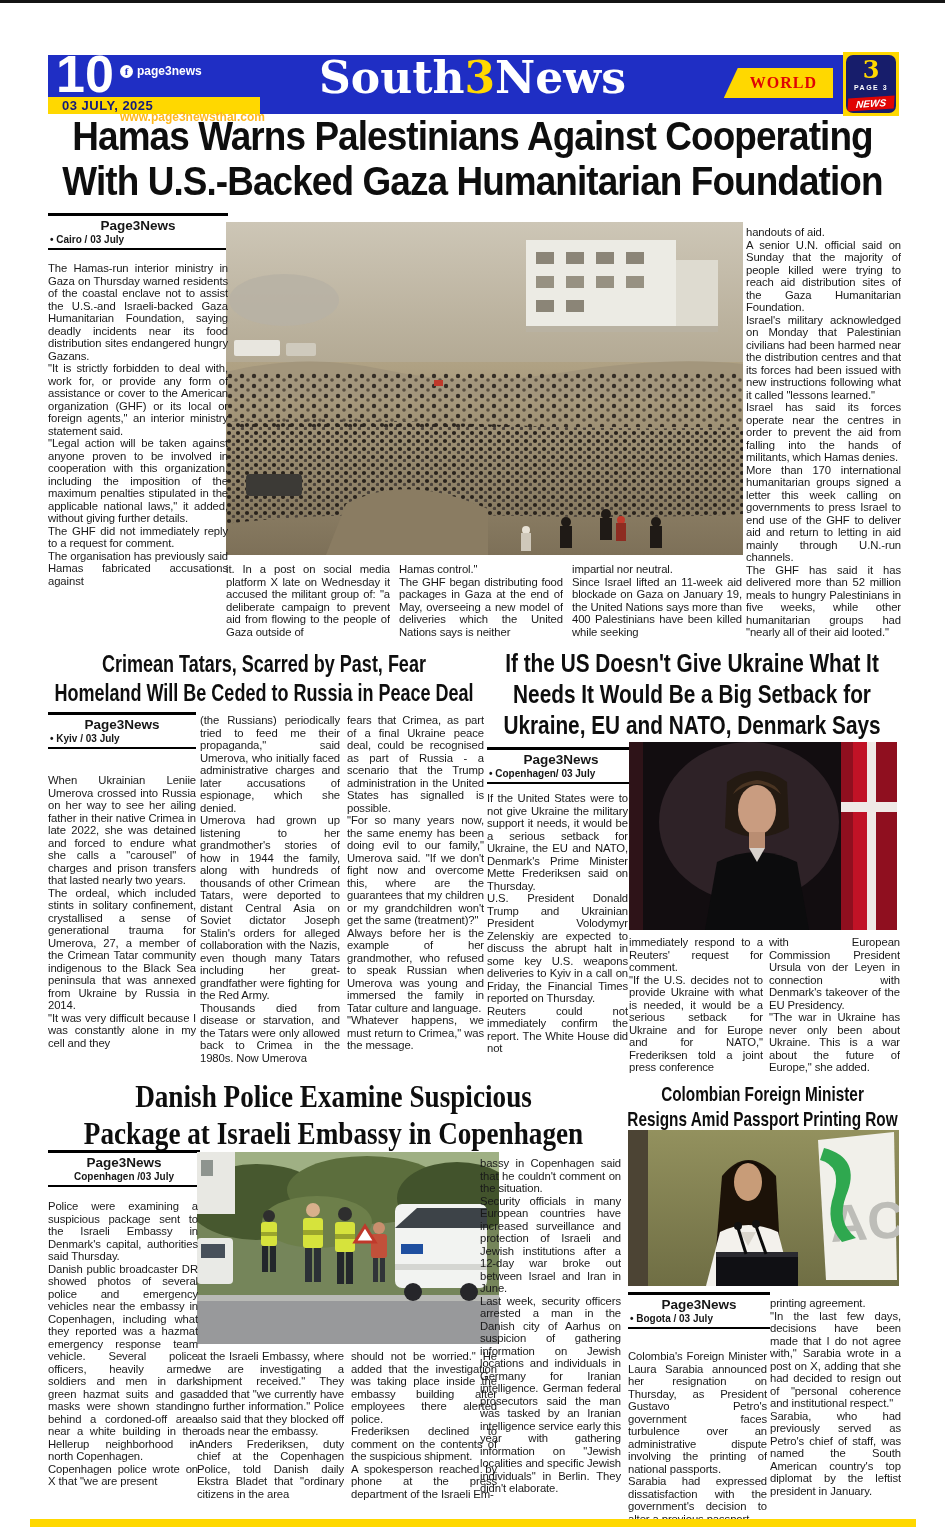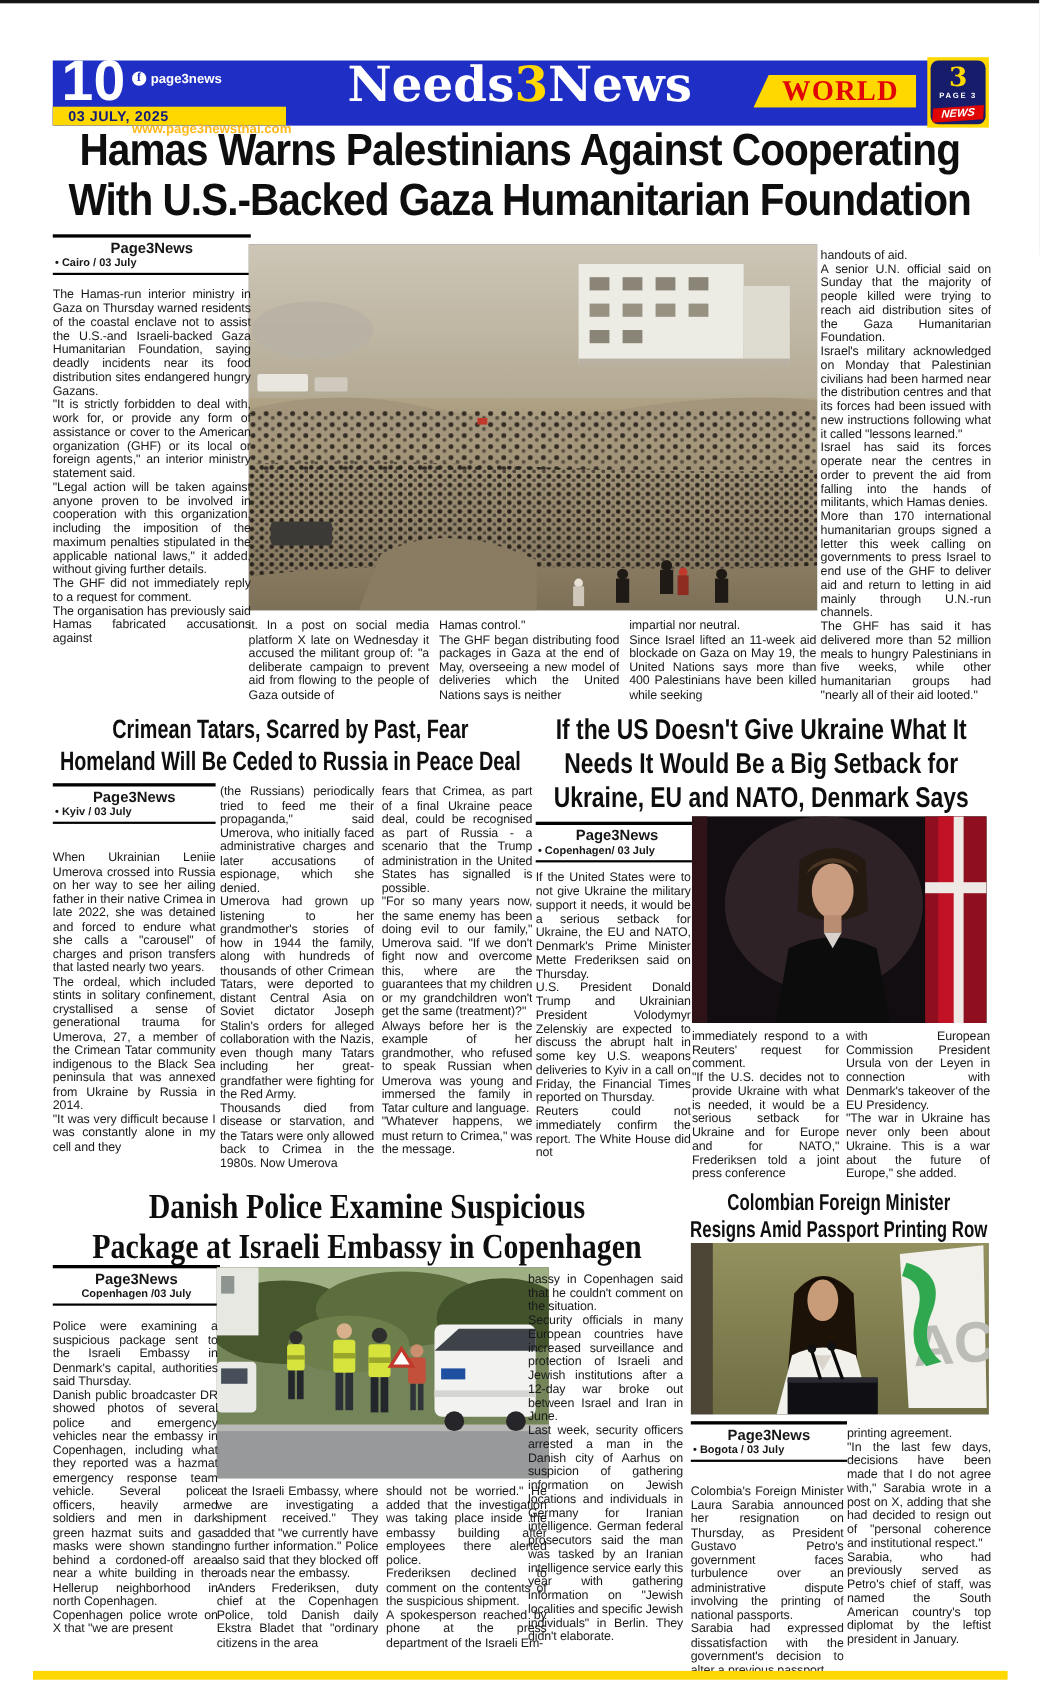--- a/index.html
+++ b/index.html
@@ -20,21 +20,21 @@
   #hdr-fb-row{position:absolute;left:72px;top:9px;display:flex;align-items:center;gap:4px;}
   #fb-icon{width:13px;height:13px;border-radius:50%;background:#fff;color:#1f2ec4;
            font-family:"Liberation Serif",serif;font-weight:bold;font-size:11px;line-height:13px;text-align:center;}
   #hdr-handle{color:#fff;font-weight:bold;font-size:12px;}
   #hdr-url{position:absolute;left:72px;top:25px;color:#ffb81c;font-weight:bold;font-size:12px;margin-top:30px;}
   #masthead{position:absolute;left:50%;top:0px;transform:translateX(-50%);
             font-family:"DejaVu Serif",serif;font-weight:bold;font-size:44px;line-height:46px;color:#fff;white-space:nowrap;}
   #masthead .y3{color:#ffd800;}
   #world-chip{position:absolute;right:64px;top:13px;height:30px;background:#ffd800;
               clip-path:polygon(14px 0,100% 0,100% 100%,0 100%);
-              color:#e00404;font-family:"Liberation Serif",serif;font-weight:bold;font-size:26px;line-height:30px;
+              color:#e00404;font-family:"Liberation Serif",serif;font-weight:bold;font-size:16px;line-height:30px;
               padding:0 16px 0 26px;letter-spacing:1px;}
   #p3-logo{position:absolute;right:-2px;top:-3px;width:56px;height:64px;background:#ffd800;padding:3px;box-sizing:border-box;}
   #p3-logo-in{position:relative;width:100%;height:100%;background:#171d6b;border-radius:7px;text-align:center;overflow:hidden;}
   #p3-logo-3{font-family:"DejaVu Serif",serif;font-weight:bold;font-size:24px;line-height:26px;color:#ffd800;margin-top:2px;}
   #p3-logo-page{color:#fff;font-size:7px;font-weight:bold;letter-spacing:1.5px;line-height:9px;}
   #p3-logo-news{position:absolute;left:2px;right:2px;bottom:3px;background:#e00404;color:#fff;
                 font-style:italic;font-weight:bold;font-size:10px;line-height:13px;transform:skewX(-8deg) rotate(-4deg);}
 
   
   .hl{white-space:pre-line;text-align:center;font-weight:bold;color:#0e0e0e;}
@@ -92,21 +92,21 @@
 
   <div class="abs" id="header">
     <div id="hdr-band2"></div>
     <div id="hdr-date">03 JULY, 2025</div>
     <div id="hdr-num">10</div>
     <div id="hdr-fb-row">
       <div id="fb-icon">f</div>
       <span id="hdr-handle">page3news</span>
     </div>
     <div id="hdr-url">www.page3newsthai.com</div>
-    <div id="masthead"><span>Needs</span><span class="y3">3</span><span>News</span></div>
+    <div id="masthead"><span>South</span><span class="y3">3</span><span>News</span></div>
     <div id="world-chip">WORLD</div>
     <div id="p3-logo">
       <div id="p3-logo-in">
         <div id="p3-logo-3">3</div>
         <div id="p3-logo-page">PAGE 3</div>
         <div id="p3-logo-news">NEWS</div>
       </div>
     </div>
   </div>
 
@@ -181,21 +181,21 @@
 
   <div class="abs body" id="ha-c1">The Hamas-run interior ministry in Gaza on Thursday warned residents of the coastal enclave not to assist the U.S.-and Israeli-backed Gaza Humanitarian Foundation, saying deadly incidents near its food distribution sites endangered hungry Gazans.
 "It is strictly forbidden to deal with, work for, or provide any form of assistance or cover to the American organization (GHF) or its local or foreign agents," an interior ministry statement said.
 "Legal action will be taken against anyone proven to be involved in cooperation with this organization, including the imposition of the maximum penalties stipulated in the applicable national laws," it added, without giving further details.
 The GHF did not immediately reply to a request for comment.
 The organisation has previously said Hamas fabricated accusations against</div>
   <div class="abs body" id="ha-c2">it. In a post on social media platform X late on Wednesday it accused the militant group of: "a deliberate campaign to prevent aid from flowing to the people of Gaza outside of</div>
   <div class="abs body" id="ha-c3">Hamas control."
 The GHF began distributing food packages in Gaza at the end of May, overseeing a new model of deliveries which the United Nations says is neither</div>
   <div class="abs body" id="ha-c4">impartial nor neutral.
-Since Israel lifted an 11-week aid blockade on Gaza on May 19, the United Nations says more than 400 Palestinians have been killed while seeking</div>
+Since Israel lifted an 11-week aid blockade on Gaza on January 19, the United Nations says more than 400 Palestinians have been killed while seeking</div>
   <div class="abs body" id="ha-c5">handouts of aid.
 A senior U.N. official said on Sunday that the majority of people killed were trying to reach aid distribution sites of the Gaza Humanitarian Foundation.
 Israel's military acknowledged on Monday that Palestinian civilians had been harmed near the distribution centres and that its forces had been issued with new instructions following what it called "lessons learned."
 Israel has said its forces operate near the centres in order to prevent the aid from falling into the hands of militants, which Hamas denies.
 More than 170 international humanitarian groups signed a letter this week calling on governments to press Israel to end use of the GHF to deliver aid and return to letting in aid mainly through U.N.-run channels.
 The GHF has said it has delivered more than 52 million meals to hungry Palestinians in five weeks, while other humanitarian groups had "nearly all of their aid looted."</div>
 
   <div class="abs hl" id="hl-crimea">Crimean Tatars, Scarred by Past, Fear
 Homeland Will Be Ceded to Russia in Peace Deal</div>
   <div class="abs byline" id="by-crimea">

